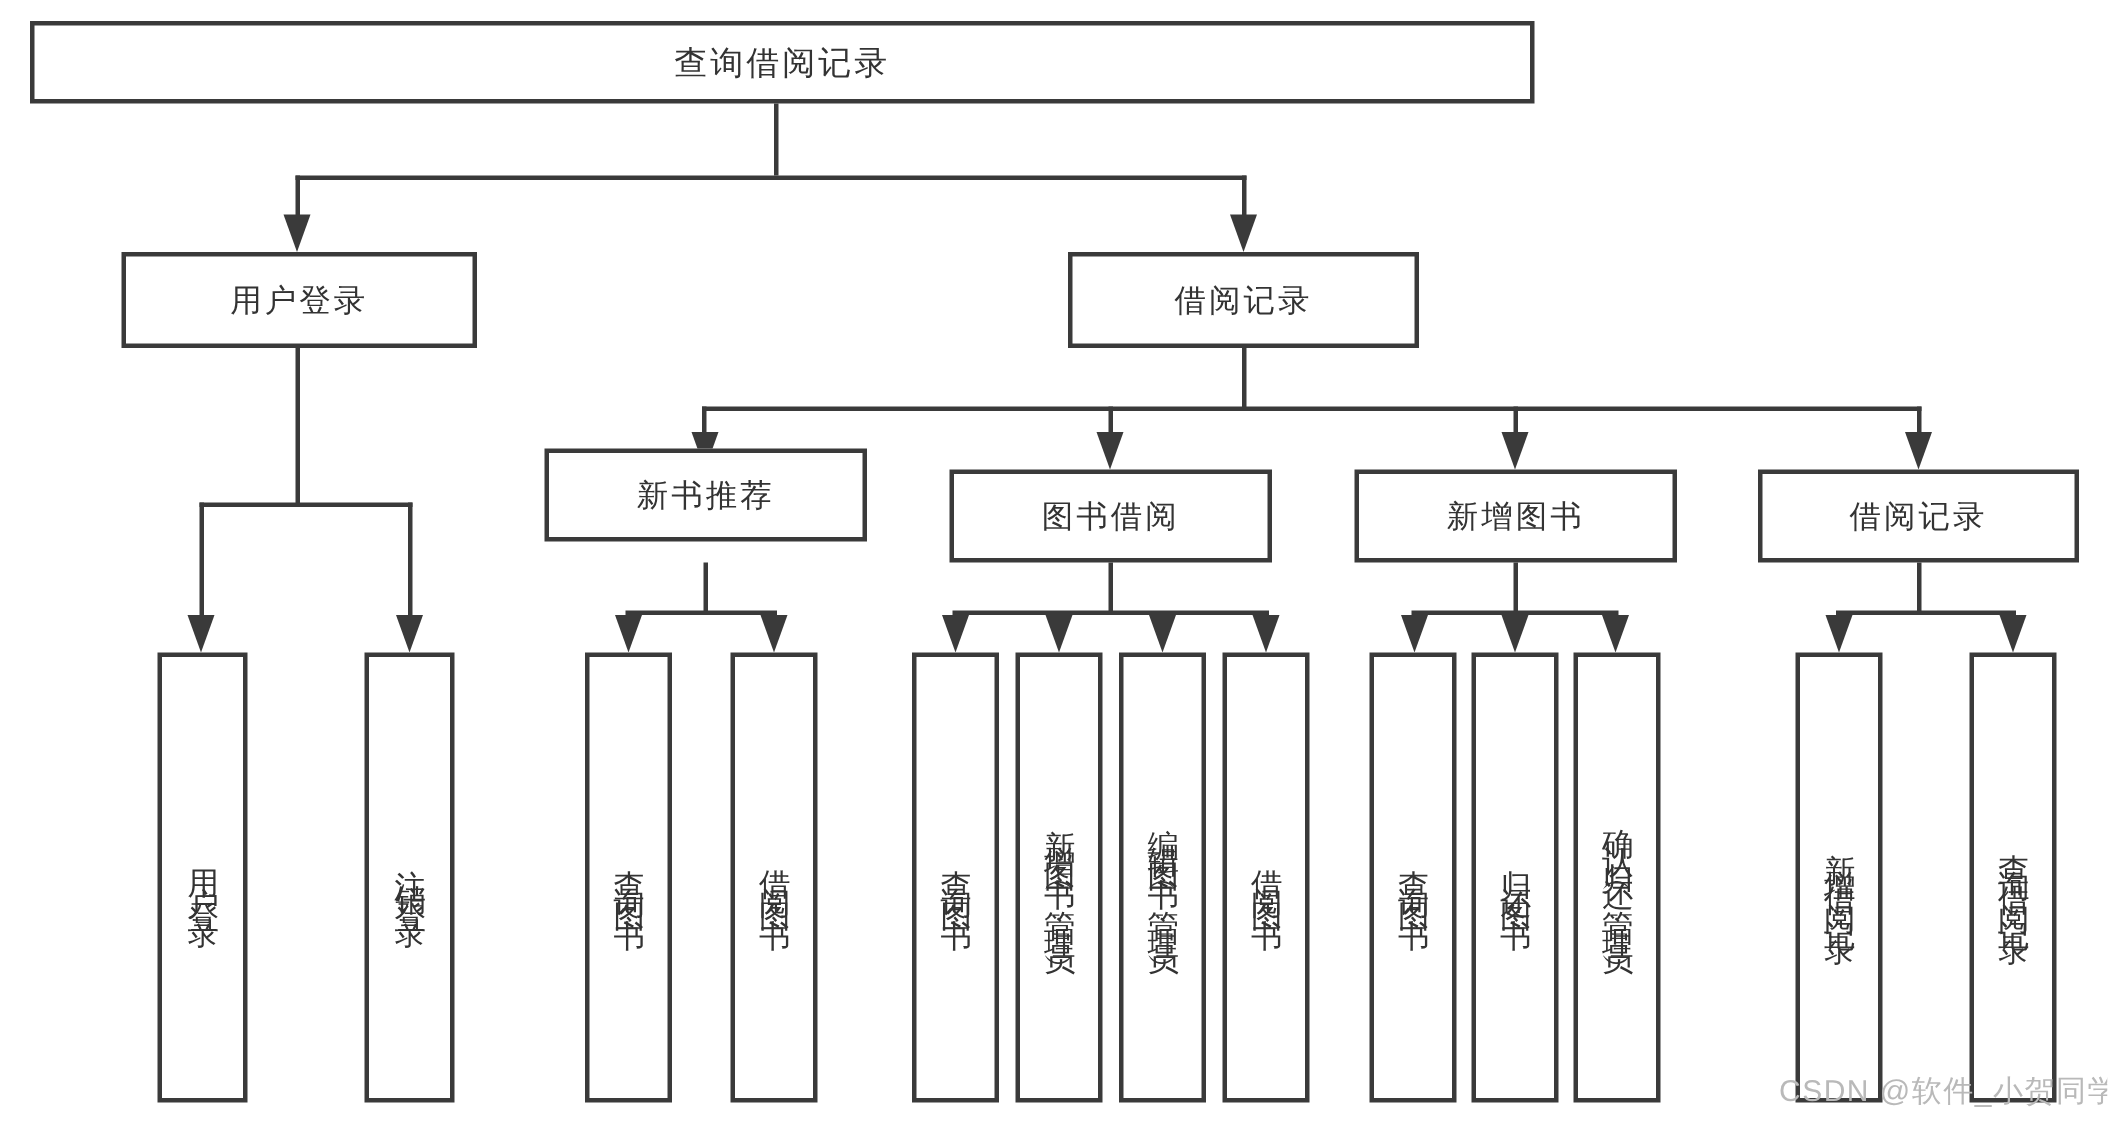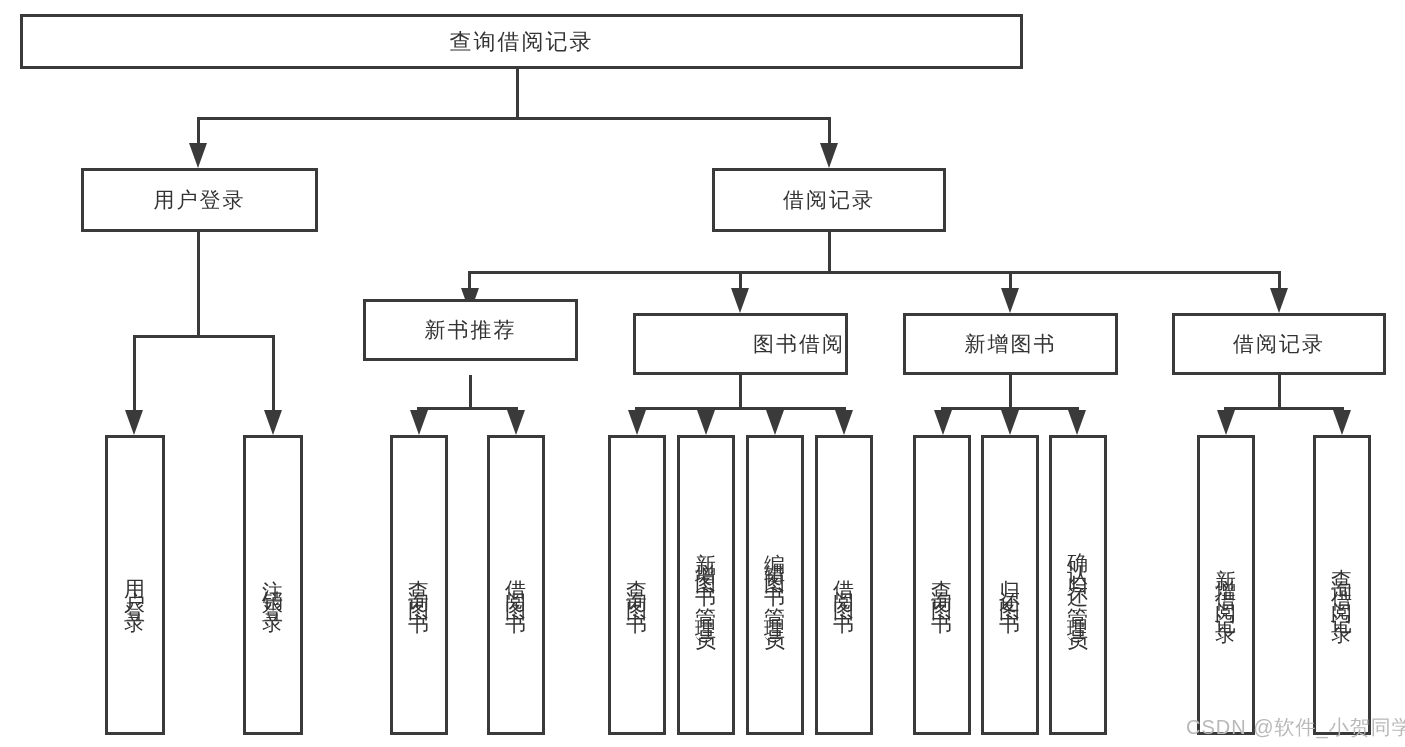--- a/index.html
+++ b/index.html
@@ -72,21 +72,21 @@
   <div class="line vline" style="left:1009px;top:271px;height:21px;"></div>
   <div class="line vline" style="left:1278px;top:271px;height:21px;"></div>
   <div class="arrow" style="left:461px;top:288px;"></div>
   <div class="arrow" style="left:731px;top:288px;"></div>
   <div class="arrow" style="left:1001px;top:288px;"></div>
   <div class="arrow" style="left:1270px;top:288px;"></div>
 
   <div class="box" style="left:363px;top:299px;width:215px;height:62px;">
     <span>新书推荐</span>
   </div>
-  <div class="box" style="left:633px;top:313px;width:215px;height:62px;justify-content:flex-end;">
+  <div class="box" style="left:633px;top:313px;width:215px;height:62px;">
     <span>图书借阅</span>
   </div>
   <div class="box" style="left:903px;top:313px;width:215px;height:62px;">
     <span>新增图书</span>
   </div>
   <div class="box" style="left:1172px;top:313px;width:214px;height:62px;text-align:right;">
     <span>借阅记录</span>
   </div>
 
   <div class="line vline" style="left:469px;top:375px;height:34px;"></div>

